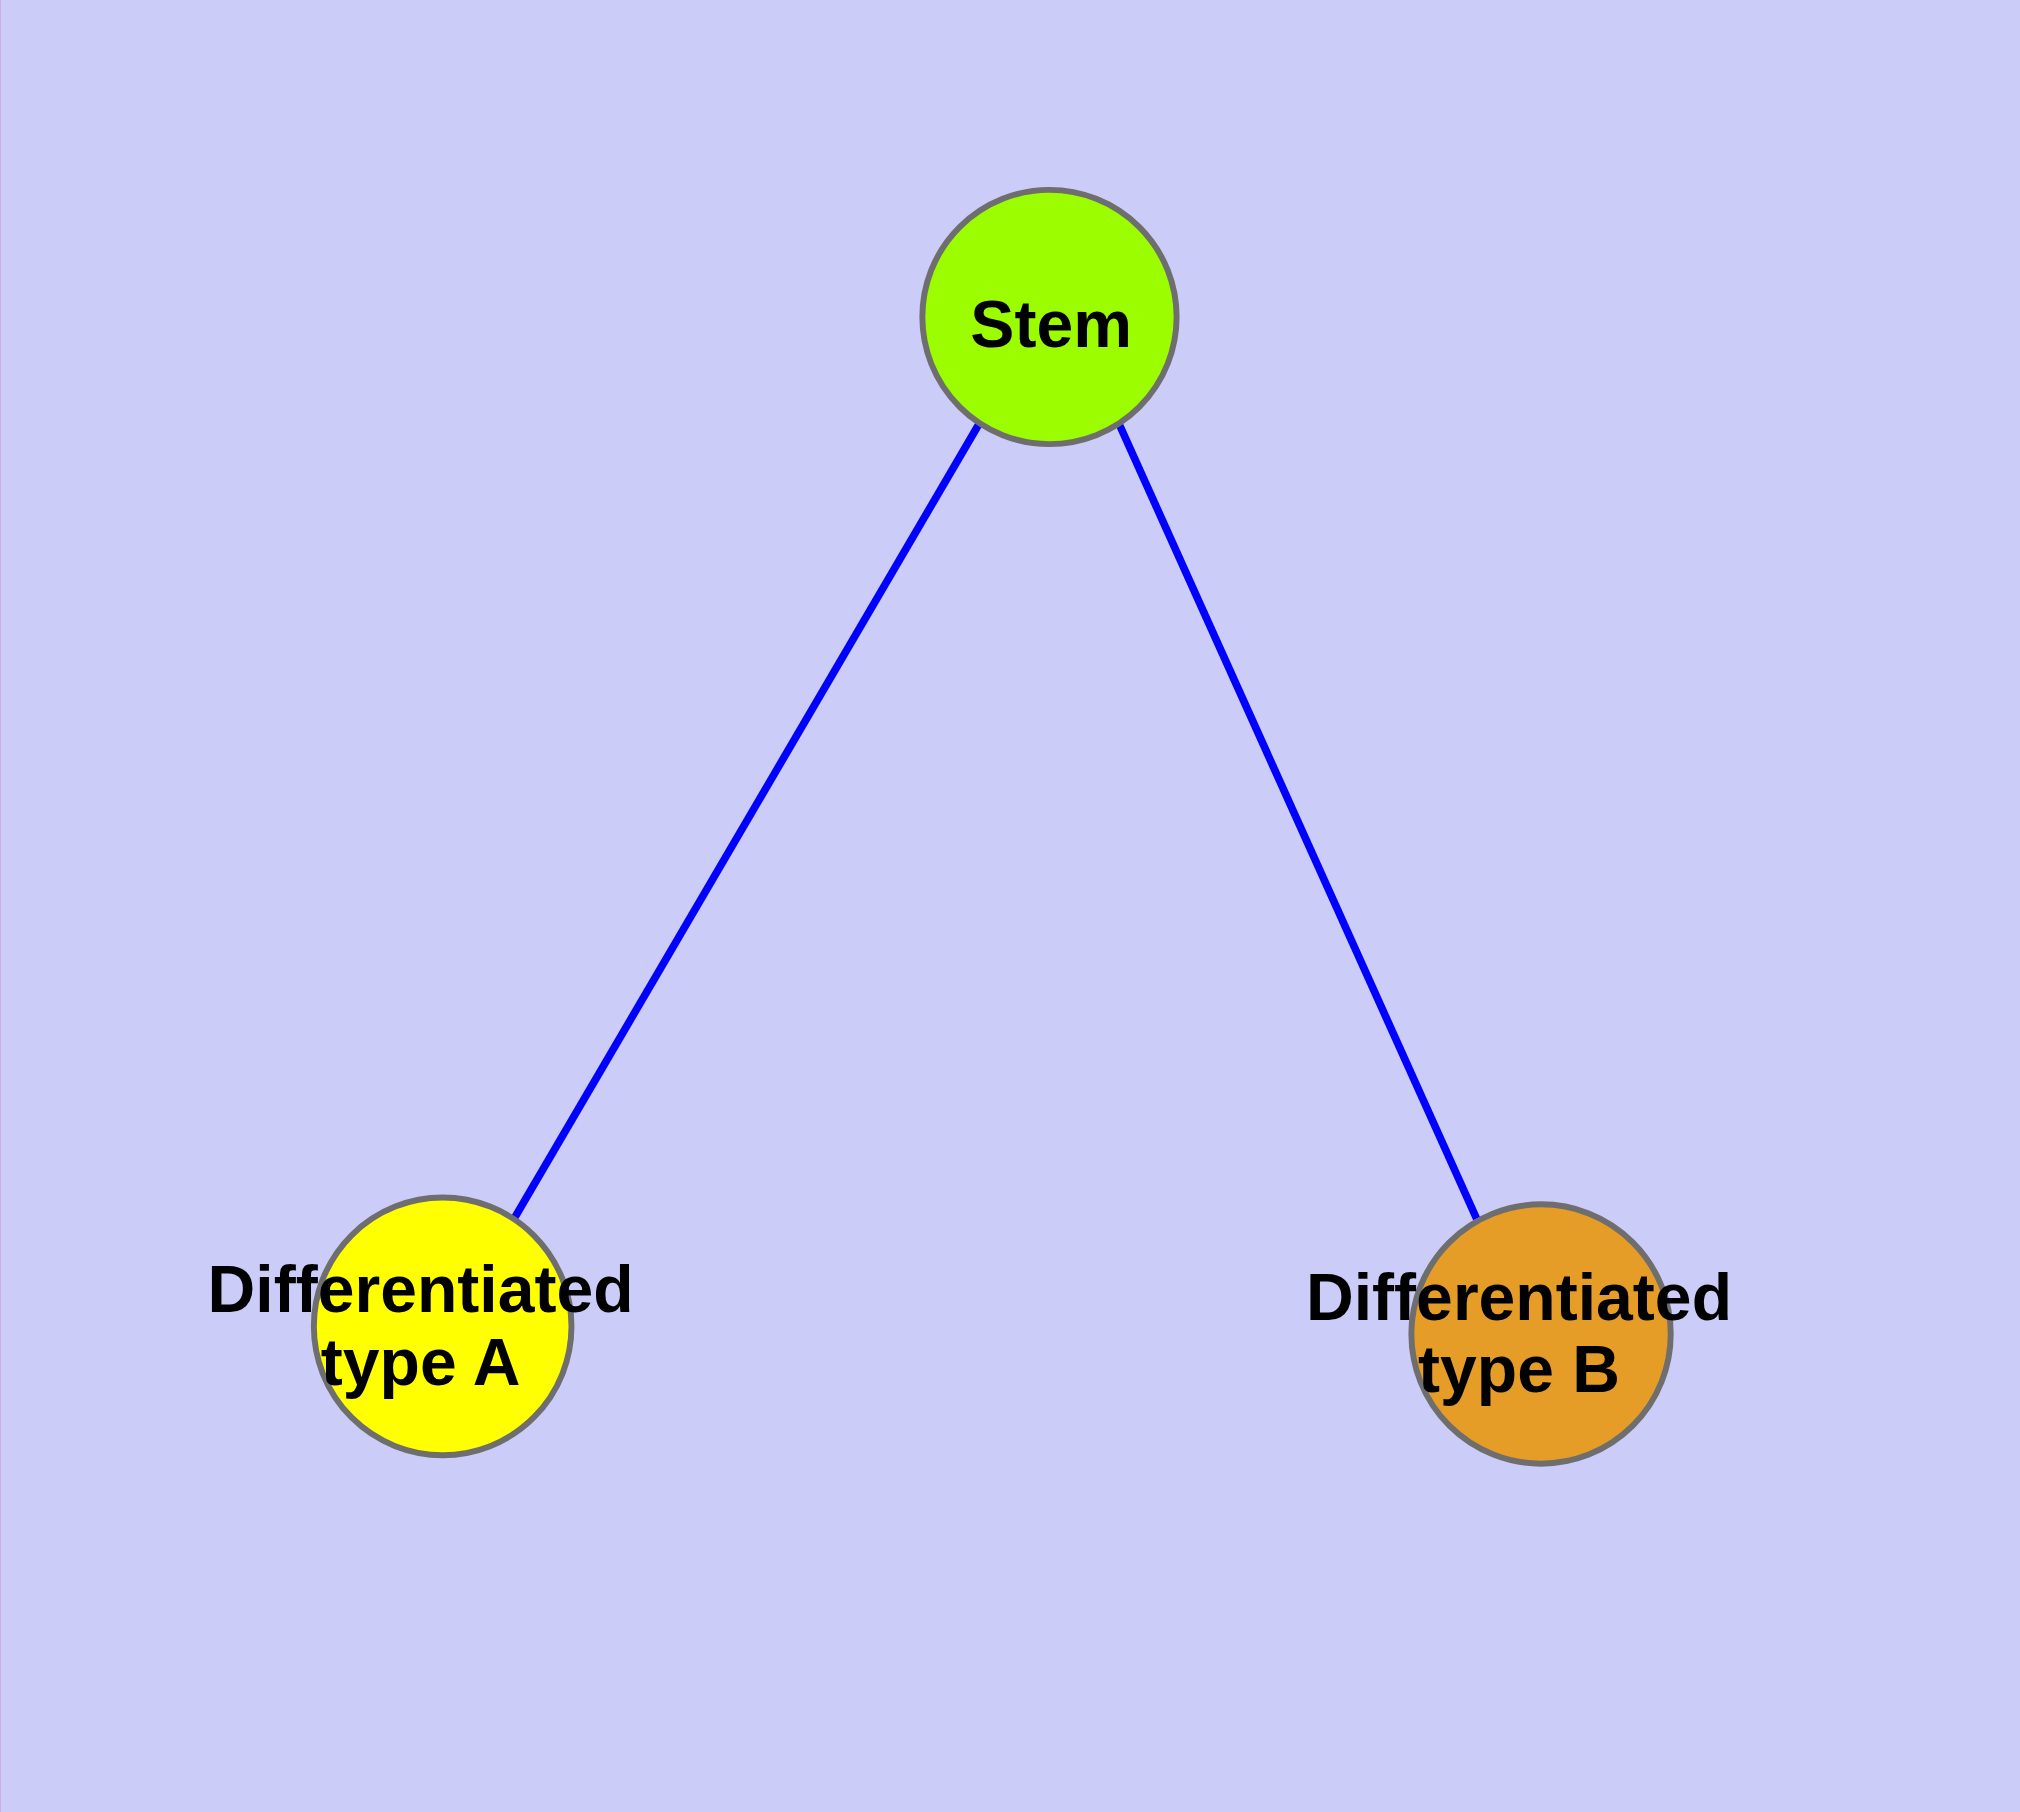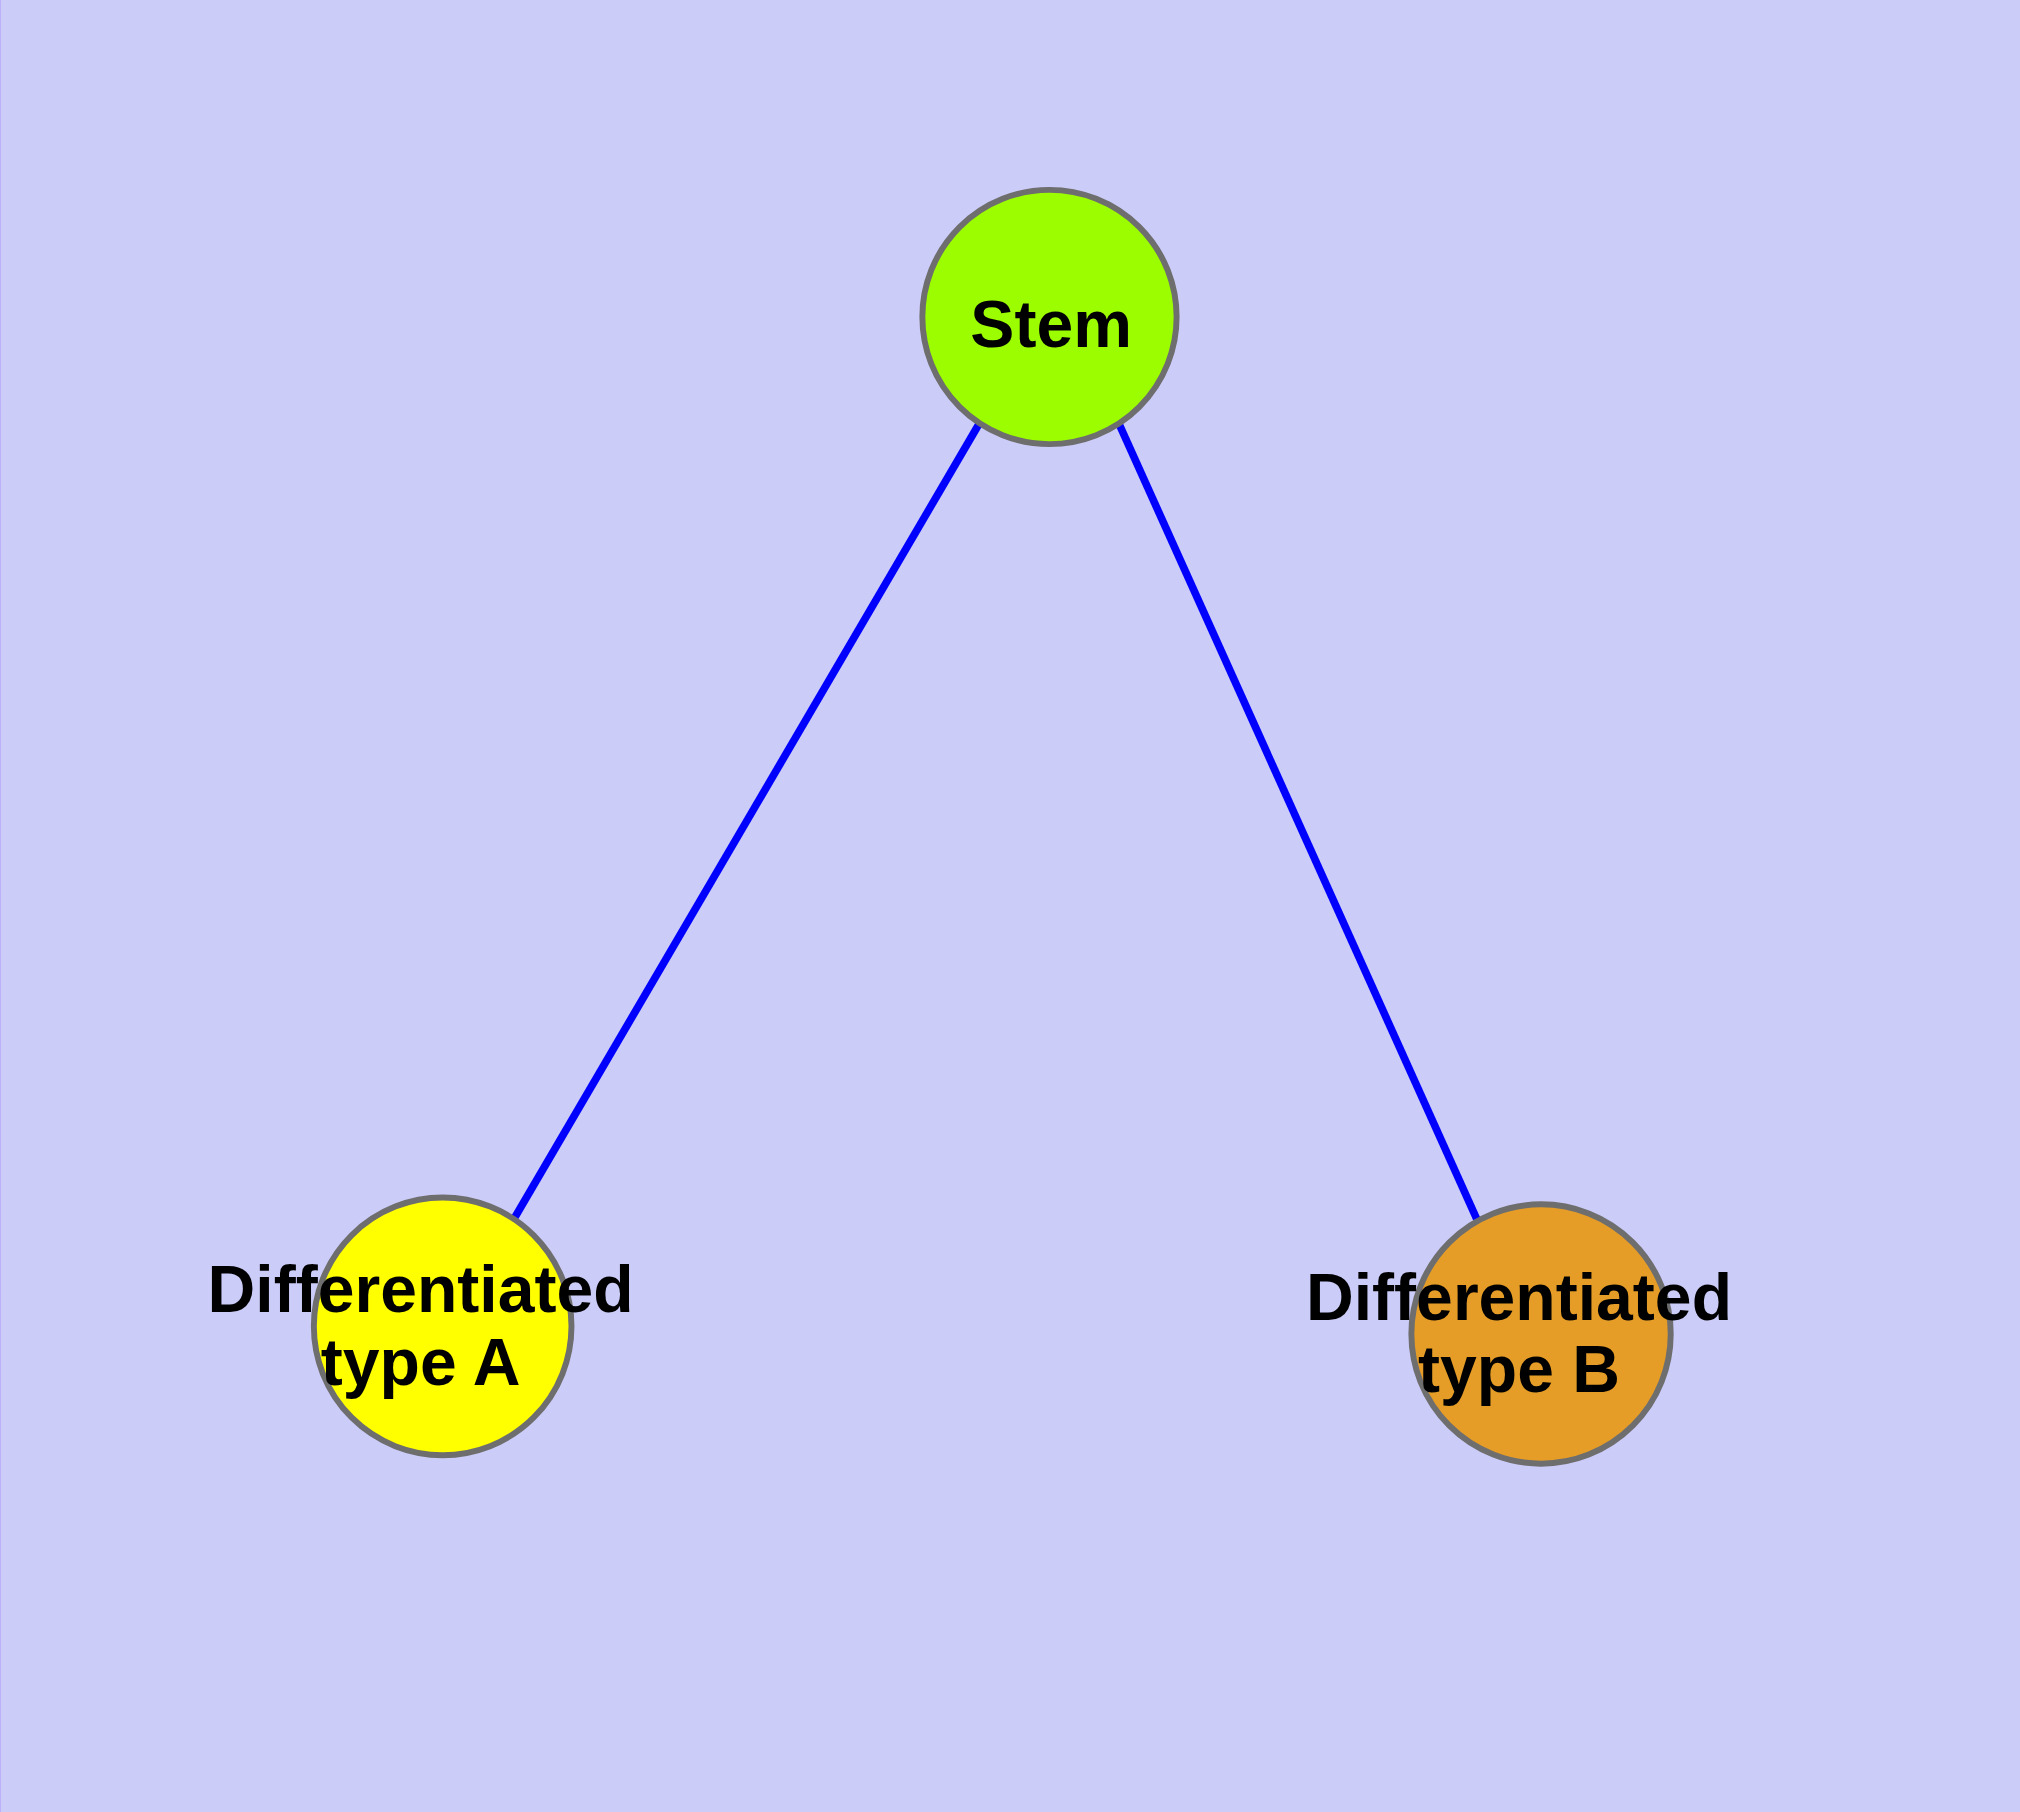--- a/index.html
+++ b/index.html
@@ -40,21 +40,21 @@
     font-size: 78px;
     fill: #000000;
     text-anchor: middle;
     dominant-baseline: alphabetic;
     paint-order: normal;
   }
 </style>
 </head>
 <body>
 
-<div id="diagram-root" style="width: 1783px; height: 1812px; background: #8b5cf6;">
+<div id="diagram-root" style="width: 1783px; height: 1812px; background: #ec4899;">
   <svg id="graph-svg" viewBox="0 0 2384 2138" xmlns="http://www.w3.org/2000/svg" style="width: 2021px; height: 1812px;">
 
     <rect id="bg-rect" x="0" y="0" width="2384" height="2138" fill="#ccccf9"></rect>
 
     <g id="edges-group">
       <line class="edge-line" id="edge-0" x1="1155" y1="500" x2="601" y2="1447" stroke="#0000ff" stroke-width="9"></line>
       <line class="edge-line" id="edge-1" x1="1320" y1="500" x2="1742" y2="1438" stroke="#0000ff" stroke-width="9"></line>
     </g>
 
     <g id="nodes-group">

